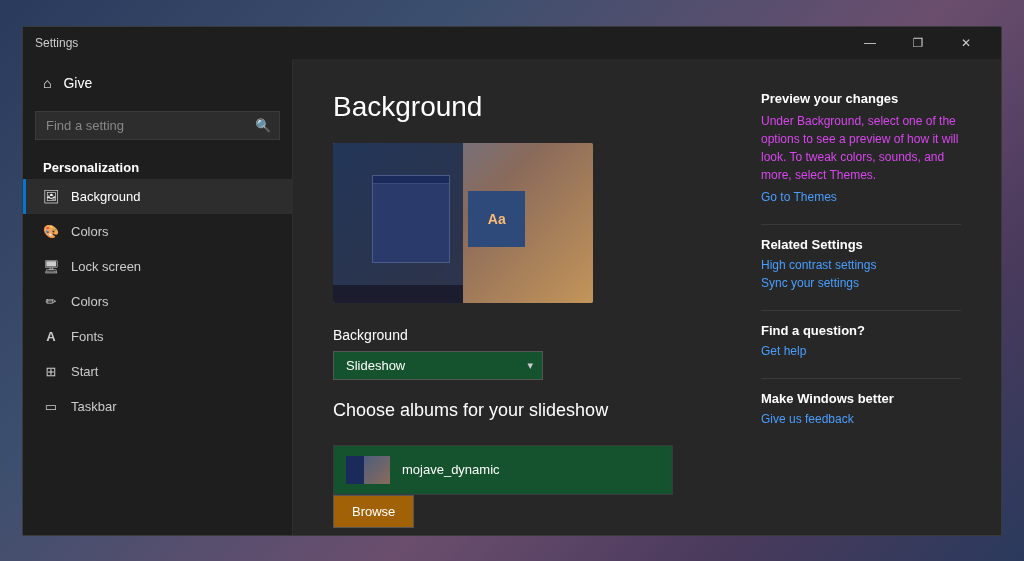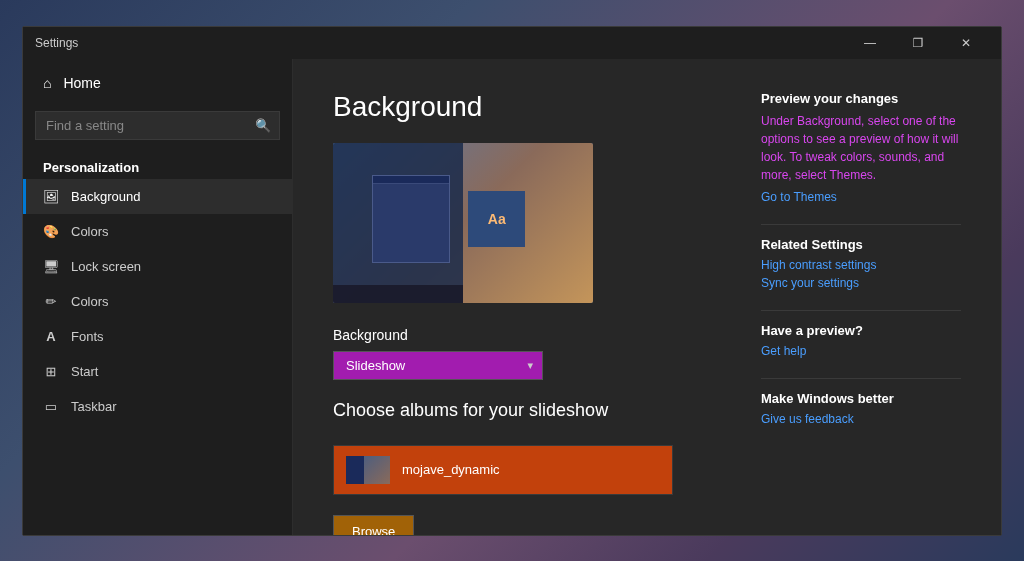--- a/index.html
+++ b/index.html
@@ -199,21 +199,21 @@
       margin-bottom: 20px;
     }
     .form-label {
       font-size: 14px;
       color: #fff;
       margin-bottom: 8px;
       display: block;
     }
     .dropdown {
       width: 210px;
-      background: #a21caf;
+      background: #14532d;
       border: 1px solid #555;
       color: #fff;
       padding: 6px 40px 6px 12px;
       font-size: 13px;
       appearance: none;
       cursor: pointer;
       position: relative;
       outline: none;
     }
     .dropdown-wrapper {
@@ -232,25 +232,25 @@
     .album-section-label {
       font-size: 18px;
       color: #fff;
       margin-bottom: 24px;
       display: block;
     }
     .album-item {
       display: flex;
       align-items: center;
       gap: 12px;
-      background: #c2410c;
+      background: #14532d;
       border: 1px solid #3a3a3a;
       padding: 10px 12px;
       width: 340px;
-      margin-bottom: 20px;
+      margin-bottom: 0;
       cursor: pointer;
     }
     .album-thumbnail {
       width: 44px;
       height: 28px;
       background: linear-gradient(135deg, #3a5a8a, #8a6a5a);
       flex-shrink: 0;
       position: relative;
       overflow: hidden;
     }
@@ -319,21 +319,21 @@
       <button class="title-btn">❐</button>
       <button class="title-btn close">✕</button>
     </div>
   </div>
 
   <div class="window-body">
 
     <div class="sidebar">
       <div class="sidebar-home">
         <span class="icon">⌂</span>
-        <span>Home</span>
+        <span>Give</span>
       </div>
       <div class="search-box">
         <input type="text" placeholder="Find a setting" style="">
         <span class="search-icon-inner">🔍</span>
       </div>
       <div class="sidebar-section-label">Personalization</div>
       <div class="sidebar-item" style="background:#2d2d2d;color:#fff;border-left:3px solid #0078d4;padding-left:17px;">
         <span class="icon">🖼</span>
         <span>Background</span>
       </div>
@@ -407,21 +407,21 @@
           <a class="right-link">Go to Themes</a>
         </div>
         <hr class="divider">
         <div class="right-section">
           <div class="right-title">Related Settings</div>
           <a class="right-link">High contrast settings</a>
           <a class="right-link">Sync your settings</a>
         </div>
         <hr class="divider">
         <div class="right-section">
-          <div class="right-title">Have a preview?</div>
+          <div class="right-title">Find a question?</div>
           <a class="right-link">Get help</a>
         </div>
         <hr class="divider">
         <div class="right-section">
           <div class="right-title">Make Windows better</div>
           <a class="right-link">Give us feedback</a>
         </div>
       </div>
     </div>
   </div>

